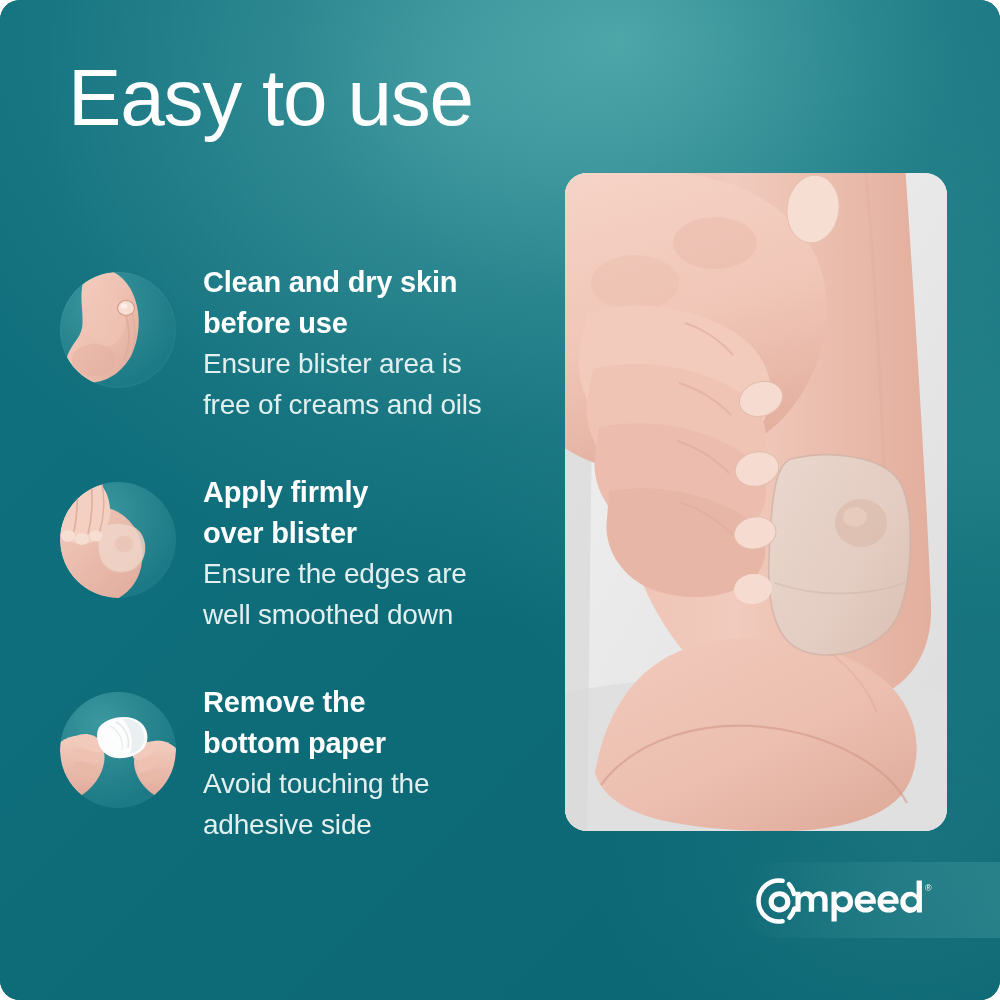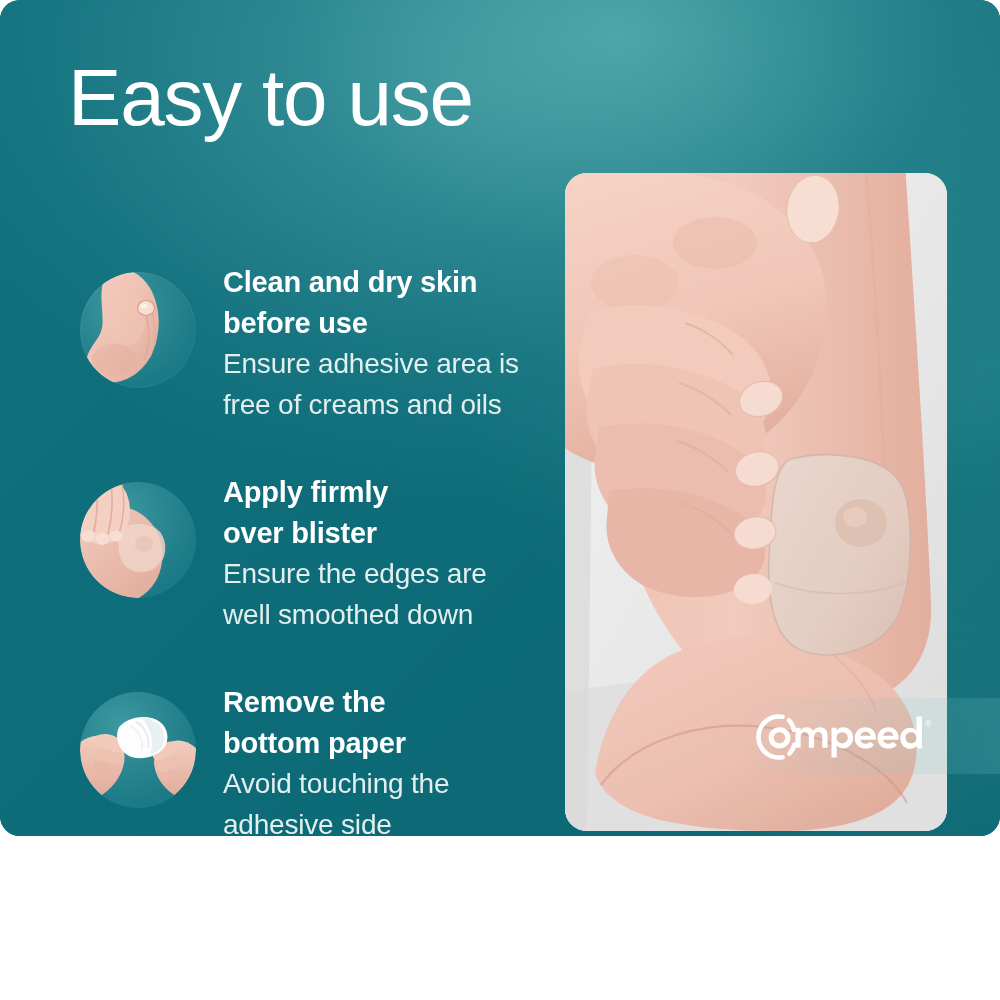--- a/index.html
+++ b/index.html
@@ -12,21 +12,21 @@
     height: 1000px;
     overflow: hidden;
     font-family: "Liberation Sans", sans-serif;
     -webkit-font-smoothing: antialiased;
   }
 
   
   #poster {
     position: relative;
     width: 1000px;
-    height: 836px;
+    height: 1000px;
     border-radius: 20px;
     overflow: hidden;
     background: #0d6f7c;
   }
 
   
   .bg-base {
     position: absolute;
     inset: 0;
     background:
@@ -59,21 +59,21 @@
     color: #ffffff;
     font-size: 80px;
     line-height: 1.0;
     font-weight: 400;
     letter-spacing: -1.2px;
   }
 
   
   .steps {
     position: absolute;
-    left: 80px;
+    left: 60px;
     top: 262px;
     width: 500px;
   }
   .step {
     position: relative;
     height: 210px;
   }
   .thumb {
     position: absolute;
     left: 0;
@@ -193,21 +193,21 @@
             <ellipse cx="66" cy="36" rx="8.5" ry="7.5" fill="none" stroke="#d99d8c" stroke-width="1.2"></ellipse>
             <ellipse cx="64" cy="34" rx="3.4" ry="2.6" fill="#fdf1e9" opacity=".9"></ellipse>
           </g>
           <circle cx="58" cy="58" r="57.4" fill="none" stroke="rgba(255,255,255,.05)" stroke-width="1"></circle>
         </svg>
         <div class="dots"></div>
       </div>
       <div class="step-text">
         <div class="step-head">Clean and dry skin
 before use</div>
-        <div class="step-sub">Ensure adhesive area is
+        <div class="step-sub">Ensure blister area is
 free of creams and oils</div>
       </div>
     </div>
 
     <div class="step">
       <div class="thumb">
         <svg viewBox="0 0 116 116">
           <defs>
             <clipPath id="c3">
                 <circle cx="58" cy="58" r="58"></circle>

